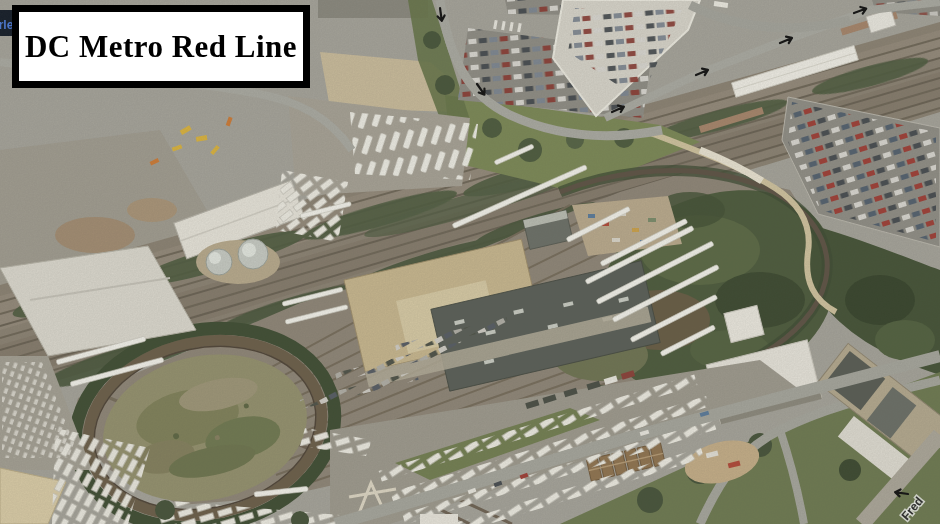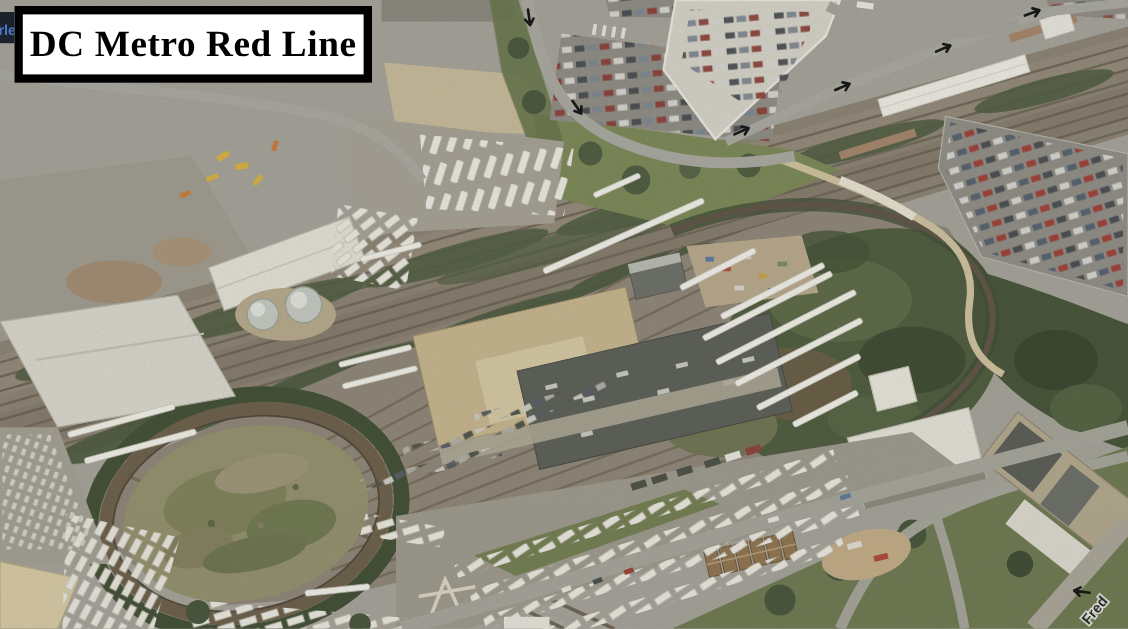--- a/index.html
+++ b/index.html
@@ -1,19 +1,19 @@
 <!DOCTYPE html>
 <html><head>
 <meta charset="utf-8">
 <style>
   html,body{margin:0;padding:0;background:#222;}
   .stage{position:relative;width:940px;height:524px;overflow:hidden;font-family:"Liberation Sans",sans-serif;}
   .stage svg{position:absolute;left:0;top:0;display:block;}
   .title-card{
-    position:absolute;left:12px;top:5px;width:298px;height:64px;
+    position:absolute;left:12px;top:5px;width:298px;height:83px;
     background:#ffffff;border:7px solid #000000;box-sizing:border-box;
     display:flex;flex-direction:column;align-items:center;justify-content:center;
     font-family:"Liberation Serif",serif;font-weight:bold;color:#000;text-align:center;
   }
   .title-card .l1{font-size:31px;line-height:1.02;letter-spacing:.5px;}
   .title-card .l2{font-size:22px;line-height:1.1;}
   .fred-label{font-family:"Liberation Sans",sans-serif;font-size:12px;font-weight:bold;fill:#2b2b2b;paint-order:stroke;stroke:#ffffff;stroke-width:3px;stroke-opacity:.75;}
   .wm-text{font-family:"Liberation Sans",sans-serif;font-size:12px;font-weight:bold;fill:#4a79d8;}
 </style>
 </head>

